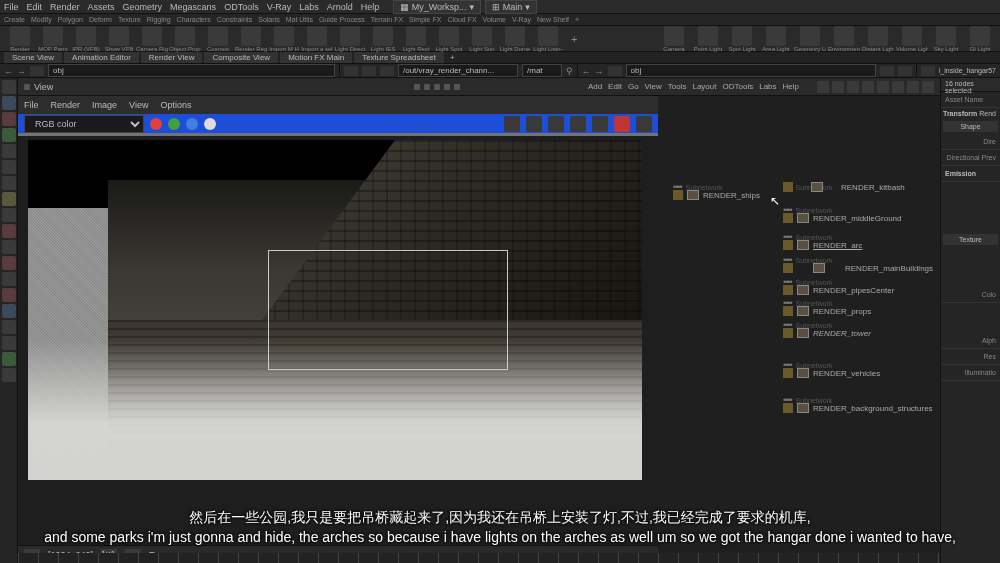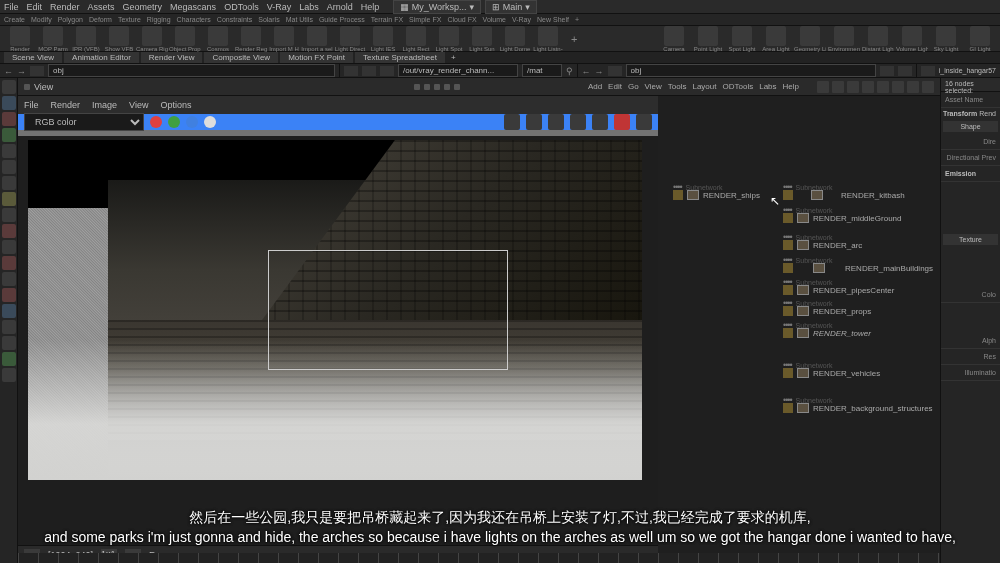--- a/index.html
+++ b/index.html
@@ -39,21 +39,21 @@
 .viewmenus { font-size: 8px; color: #aaa; display: flex; gap: 6px; }
 .netbar { display: flex; align-items: center; gap: 3px; }
 .netbar .nico { width: 12px; height: 12px; background: #3a3a3a; border-radius: 1px; }
 .splitview { flex: 1; display: flex; }
 .vfbpanel { width: 640px; background: #1e1e1e; position: relative; }
 .vfb-title { height: 18px; background: #e8e8f0; color: #222; display: flex; align-items: center; padding: 0 6px; font-size: 9px; }
 .vfb-title .tico2 { width: 12px; height: 12px; background: #4a6a9a; margin-right: 4px; }
 .vfb-title .spacer { flex: 1; }
 .vfb-title .wbtn { width: 18px; text-align: center; color: #555; font-size: 11px; }
 .vfb-menu { height: 18px; background: #2d2d2d; display: flex; align-items: center; padding: 0 6px; gap: 12px; font-size: 9px; }
-.vfb-toolbar { height: 22px; background: #3b82f6; display: flex; align-items: center; padding: 0 6px; gap: 6px; border-bottom: 6px solid #737373; }
+.vfb-toolbar { height: 22px; background: #1d4ed8; display: flex; align-items: center; padding: 0 6px; gap: 6px; border-bottom: 3px solid #737373; }
 .vfb-toolbar select { background: #1a1a1a; border: 1px solid #444; color: #bbb; font-size: 9px; padding: 2px 6px; width: 120px; }
 .vfb-toolbar .dot { width: 12px; height: 12px; border-radius: 50%; }
 .vfb-toolbar .dot.r { background: #e04040; }
 .vfb-toolbar .dot.g { background: #40a040; }
 .vfb-toolbar .dot.b { background: #4080e0; }
 .vfb-toolbar .dot.w { background: #ddd; }
 .vfb-toolbar .spacer { flex: 1; }
 .vfb-toolbar .tbtn { width: 16px; height: 16px; background: #3a3a3a; border-radius: 2px; }
 .vfb-toolbar .tbtn.r { background: #c03535; }
 .render-img { width: 614px; height: 340px; margin: 4px 10px; background: #000; position: relative; overflow: hidden; }
@@ -248,21 +248,21 @@
         <span class="lbl">GI Light</span>
       </div>
   </div>
 </div>
 
 <div class="view-tabs">
   <span class="tab">Scene View</span>
   <span class="tab">Animation Editor</span>
   <span class="tab">Render View</span>
   <span class="tab">Composite View</span>
-  <span class="tab">Motion FX Point</span>
+  <span class="tab">Motion FX Main</span>
   <span class="tab">Texture Spreadsheet</span>
   <span class="plus">+</span>
 </div>
 
 <div class="pathbars">
   <div class="seg" style="flex:0 0 340px">
     <span class="arrow">←</span>
     <span class="arrow">→</span>
     <span class="mini"></span>
     <input value="obj" style="">
@@ -396,39 +396,39 @@
             <span class="ghost">Subnetwork</span>
             <div style="display: flex; align-items: center; gap: 4px; position: absolute; top: 8px; left: 0px;">
               <span class="flag"></span>
               <span class="nbox"></span>
               <span>RENDER_ships</span>
             </div>
           </div>
           <div class="netnode" style="left: 125px; top: 86px;">
             <span class="dots">••••</span>
             <span class="ghost">Subnetwork</span>
-            <div style="display: flex; align-items: center; gap: 18px; position: absolute; top: 8px; left: 0px;">
+            <div style="display: flex; align-items: center; gap: 18px; position: absolute; top: 0; left: 0px;">
               <span class="flag"></span>
               <span class="nbox"></span>
               <span>RENDER_kitbash</span>
             </div>
           </div>
           <div class="netnode" style="left: 125px; top: 109px;">
             <span class="dots">••••</span>
             <span class="ghost">Subnetwork</span>
             <div style="display: flex; align-items: center; gap: 4px; position: absolute; top: 8px; left: 0px;">
               <span class="flag"></span>
               <span class="nbox"></span>
               <span>RENDER_middleGround</span>
             </div>
           </div>
           <div class="netnode" style="left: 125px; top: 136px;">
             <span class="dots">••••</span>
             <span class="ghost">Subnetwork</span>
-            <div style="display: flex; align-items: center; gap: 4px; position: absolute; top: 8px; left: 0px;">
+            <div style="display: flex; align-items: center; gap: 4px; position: absolute; top: 8px; left: 0px; text-decoration: underline;">
               <span class="flag"></span>
               <span class="nbox"></span>
               <span>RENDER_arc</span>
             </div>
           </div>
           <div class="netnode" style="left: 125px; top: 159px;">
             <span class="dots">••••</span>
             <span class="ghost">Subnetwork</span>
             <div style="display: flex; align-items: center; gap: 20px; position: absolute; top: 8px; left: 0px;">
               <span class="flag"></span>

